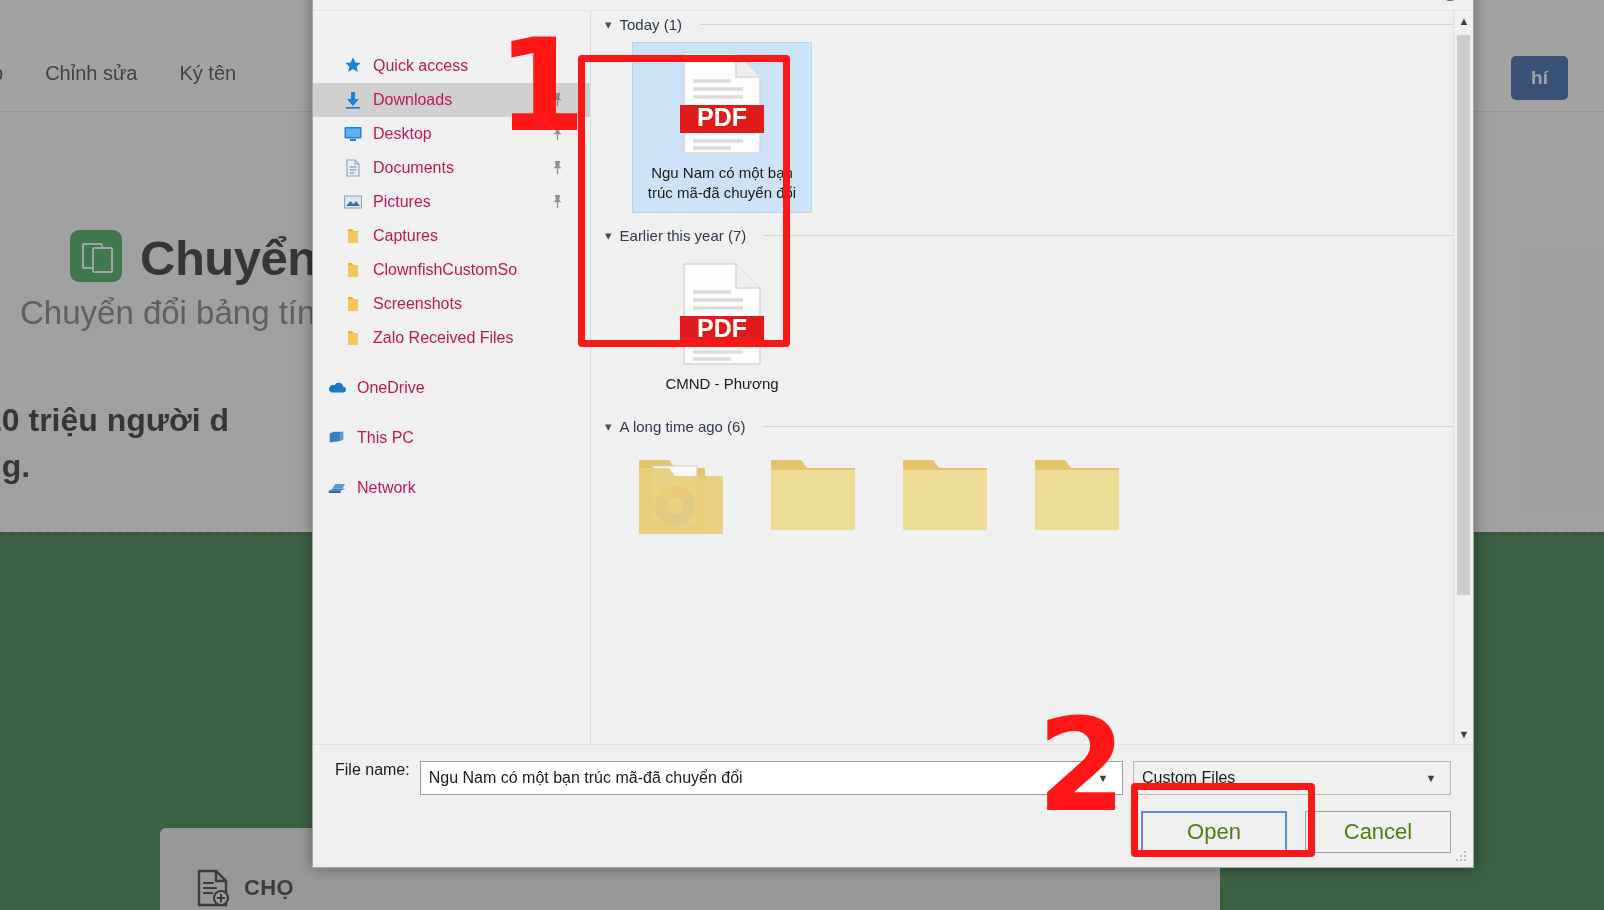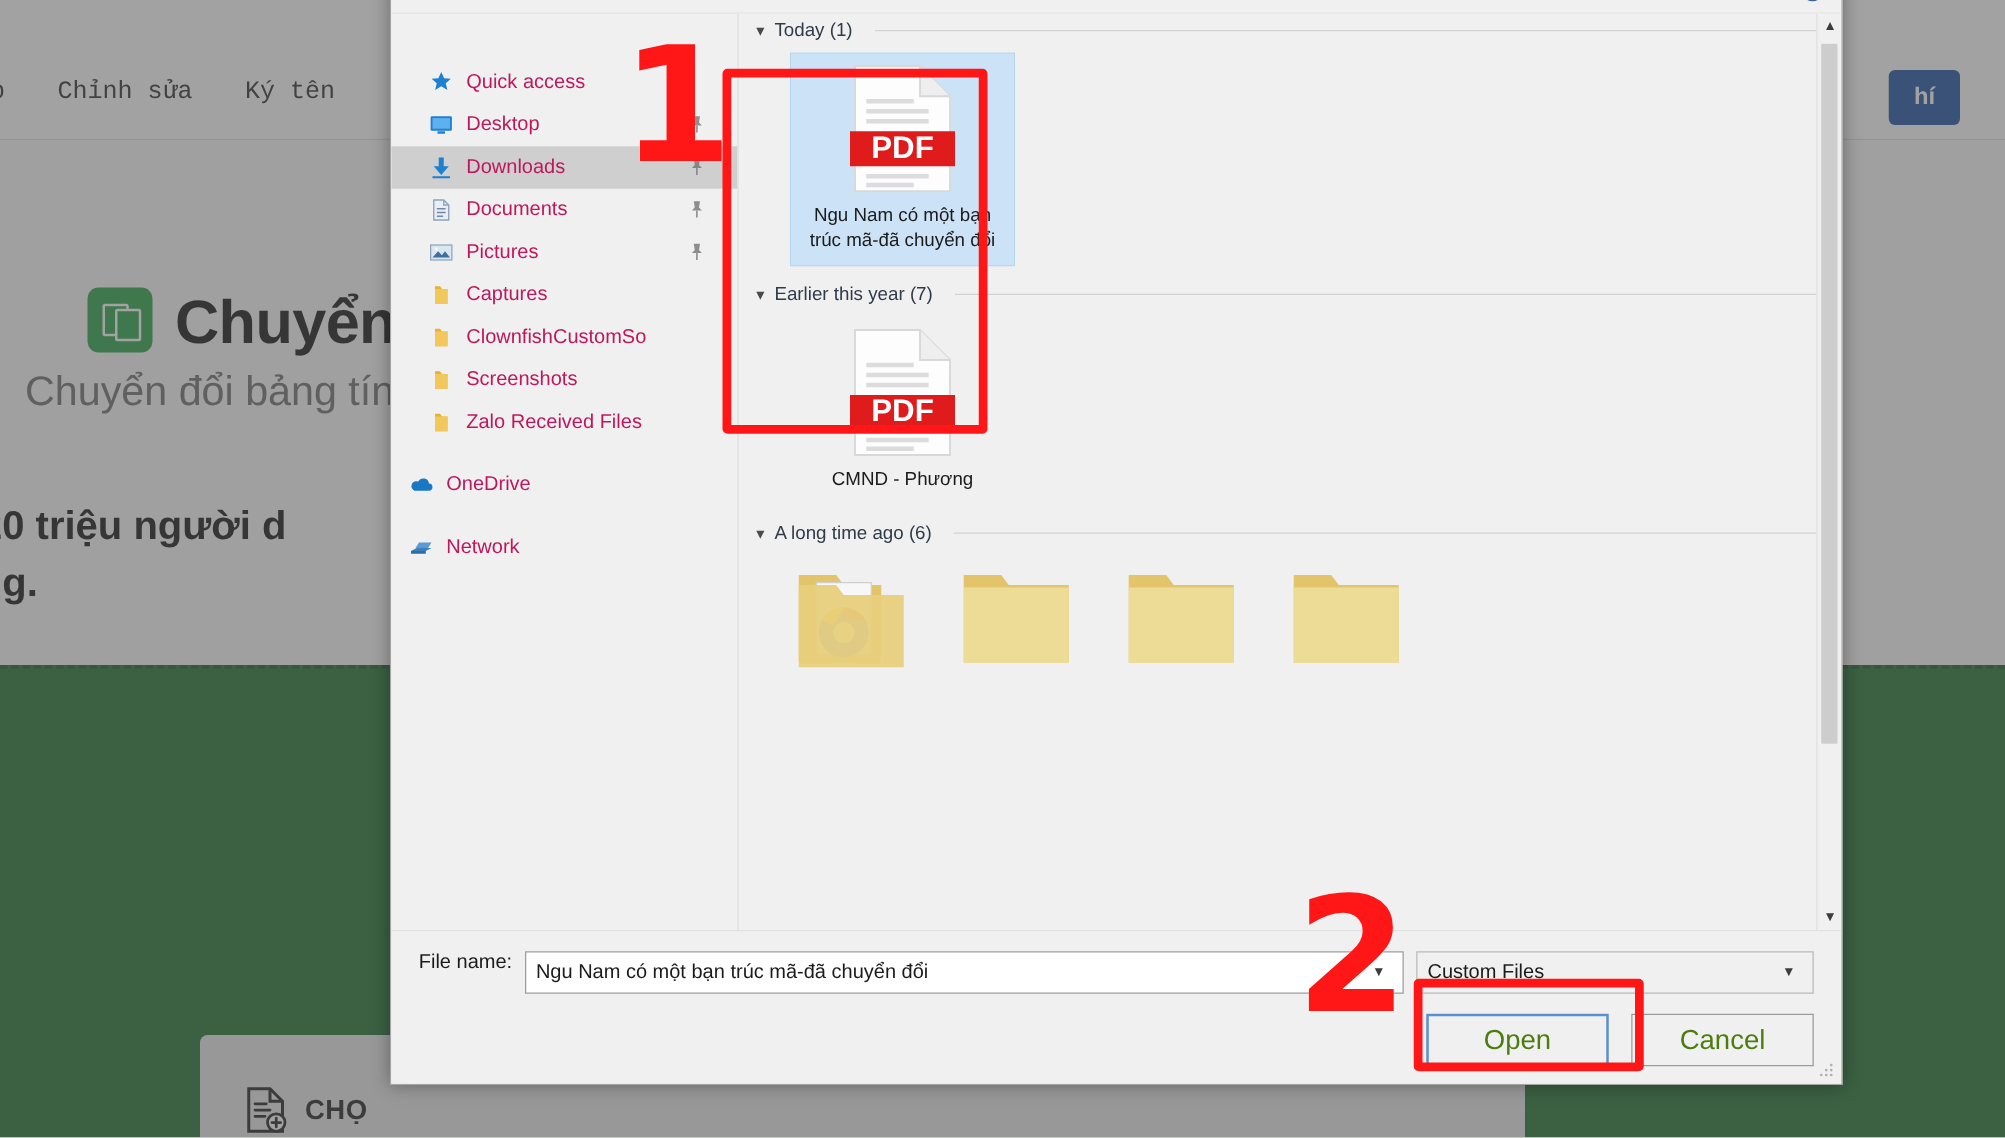--- a/index.html
+++ b/index.html
@@ -20,21 +20,21 @@
   .page-menu {
     position: absolute; top: 0; left: 0; width: 1604px; height: 112px;
     background: #ffffff;
     border-bottom: 1px solid #e2e2e2;
   }
   .menu-items {
     position: absolute; left: -8px; top: 62px;
     display: flex; gap: 42px; align-items: baseline;
     font-size: 20px; color: #2b2b2b; white-space: nowrap;
   }
-  .menu-item { cursor: pointer; font-family: Liberation Mono, monospace; }
+  .menu-item { cursor: pointer; }
 
   .top-cta {
     position: absolute; right: 36px; top: 56px;
     background: #1a4fa0; color: #fff;
     padding: 11px 20px; border-radius: 5px;
     font-size: 19px; font-weight: 700; white-space: nowrap;
   }
 
   .hero {
     position: absolute; top: 112px; left: 0; width: 1604px; height: 420px;
@@ -264,45 +264,45 @@
 
       <div class="nav-pane">
 
         <div class="nav-item">
           <svg class="nav-ico" viewBox="0 0 20 20">
             <path d="M10 1.5l2.3 5 5.4.5-4.1 3.6 1.3 5.3-4.9-2.9-4.9 2.9 1.3-5.3L2.3 7l5.4-.5z" fill="#1f7fd0"></path>
           </svg>
           <span>Quick access</span>
         </div>
 
+        <div class="nav-item selected">
+          <svg class="nav-ico" viewBox="0 0 20 20">
+            <path d="M8 2h4v7h4l-6 7-6-7h4z" fill="#1f7fd0"></path>
+            <rect x="3" y="17" width="14" height="1.6" fill="#1f7fd0"></rect>
+          </svg>
+          <span>Downloads</span>
+          <svg class="pin" viewBox="0 0 13 15">
+            <path d="M4 1h5l-.8 5 2.3 2.3H2.5L4.8 6z" fill="#6e6e6e"></path>
+            <path d="M6.5 8.3V14" stroke="#6e6e6e" stroke-width="1.3"></path>
+          </svg>
+        </div>
+
         <div class="nav-item">
           <svg class="nav-ico" viewBox="0 0 20 20">
             <rect x="1.5" y="3" width="17" height="11.5" rx="1" fill="#1f7fd0"></rect>
             <rect x="3" y="4.5" width="14" height="8.5" fill="#5fb0ef"></rect>
             <rect x="7" y="15" width="6" height="2" fill="#1f7fd0"></rect>
           </svg>
           <span>Desktop</span>
           <svg class="pin" viewBox="0 0 13 15">
             <path d="M4 1h5l-.8 5 2.3 2.3H2.5L4.8 6z" fill="#6e6e6e"></path>
             <path d="M6.5 8.3V14" stroke="#6e6e6e" stroke-width="1.3"></path>
           </svg>
         </div>
 
-        <div class="nav-item selected">
-          <svg class="nav-ico" viewBox="0 0 20 20">
-            <path d="M8 2h4v7h4l-6 7-6-7h4z" fill="#1f7fd0"></path>
-            <rect x="3" y="17" width="14" height="1.6" fill="#1f7fd0"></rect>
-          </svg>
-          <span>Downloads</span>
-          <svg class="pin" viewBox="0 0 13 15">
-            <path d="M4 1h5l-.8 5 2.3 2.3H2.5L4.8 6z" fill="#6e6e6e"></path>
-            <path d="M6.5 8.3V14" stroke="#6e6e6e" stroke-width="1.3"></path>
-          </svg>
-        </div>
-
         <div class="nav-item">
           <svg class="nav-ico" viewBox="0 0 20 20">
             <path d="M4 2h8l4 4v12H4z" fill="#e8eef5" stroke="#8fa4bb" stroke-width="1.1"></path>
             <path d="M12 2v4h4" fill="none" stroke="#8fa4bb" stroke-width="1.1"></path>
             <path d="M6.5 9h7M6.5 12h7M6.5 15h5" stroke="#6f88a5" stroke-width="1.1"></path>
           </svg>
           <span>Documents</span>
           <svg class="pin" viewBox="0 0 13 15">
             <path d="M4 1h5l-.8 5 2.3 2.3H2.5L4.8 6z" fill="#6e6e6e"></path>
             <path d="M6.5 8.3V14" stroke="#6e6e6e" stroke-width="1.3"></path>
@@ -354,20 +354,27 @@
           <span>Zalo Received Files</span>
         </div>
 
         <div class="nav-item group">
           <svg class="nav-ico" viewBox="0 0 22 20">
             <path d="M5 15h12.5a3.2 3.2 0 00.3-6.4A5 5 0 008.4 7 3.9 3.9 0 005 15z" fill="#1a77c4"></path>
           </svg>
           <span>OneDrive</span>
         </div>
 
+        <div class="nav-item group">
+          <svg class="nav-ico" viewBox="0 0 22 20">
+            <path d="M3 5l4-2h11l-3.5 2.4v8L3 15z" fill="#3d7fbe"></path>
+            <path d="M14.5 5.4L18 3v8.6l-3.5 1.8z" fill="#5d9ad4"></path>
+          </svg>
+          <span>This PC</span>
+        </div>
 
         <div class="nav-item group">
           <svg class="nav-ico" viewBox="0 0 22 20">
             <path d="M2 13l5-2.5h13L15 13z" fill="#3d7fbe"></path>
             <path d="M6 10.5l3-5h11l-3 5z" fill="#5d9ad4"></path>
             <path d="M2 13v2.5h13V13z" fill="#2f6ba4"></path>
           </svg>
           <span>Network</span>
         </div>
       </div>

